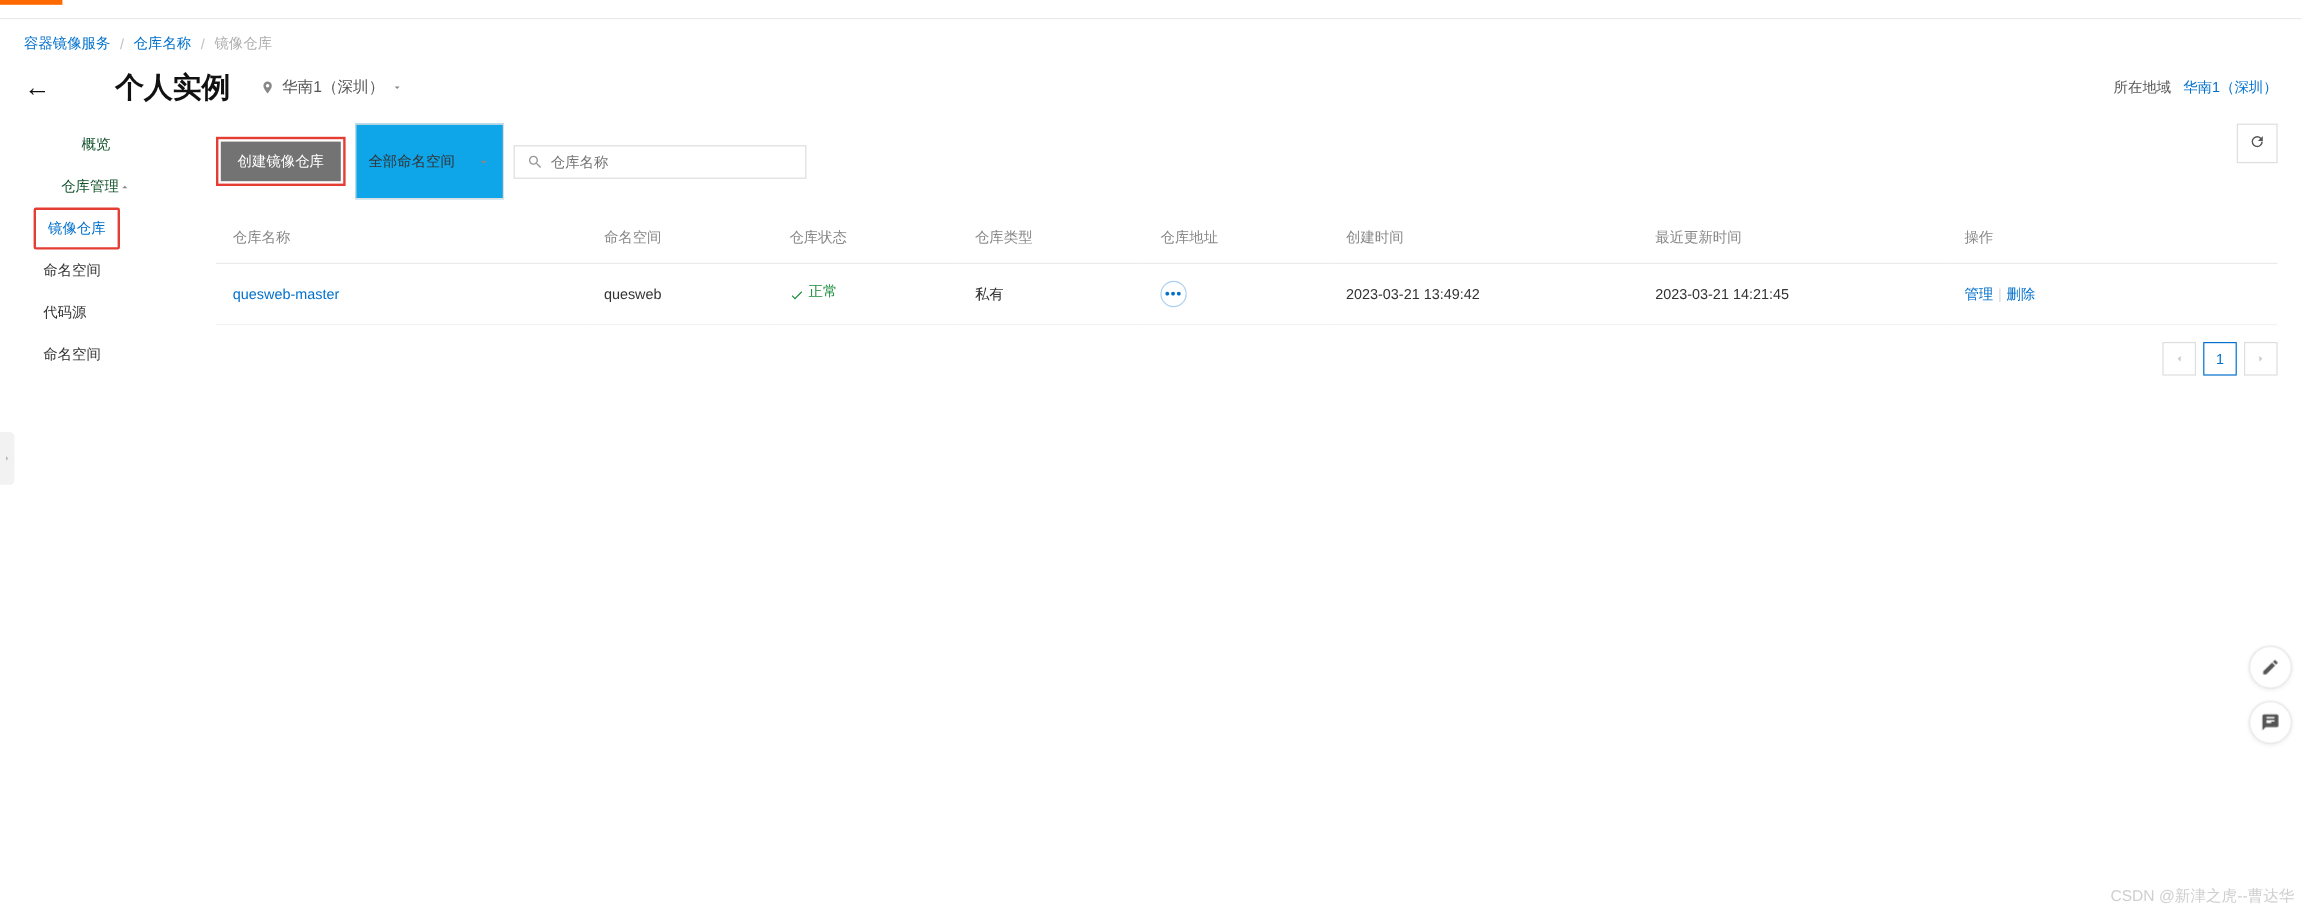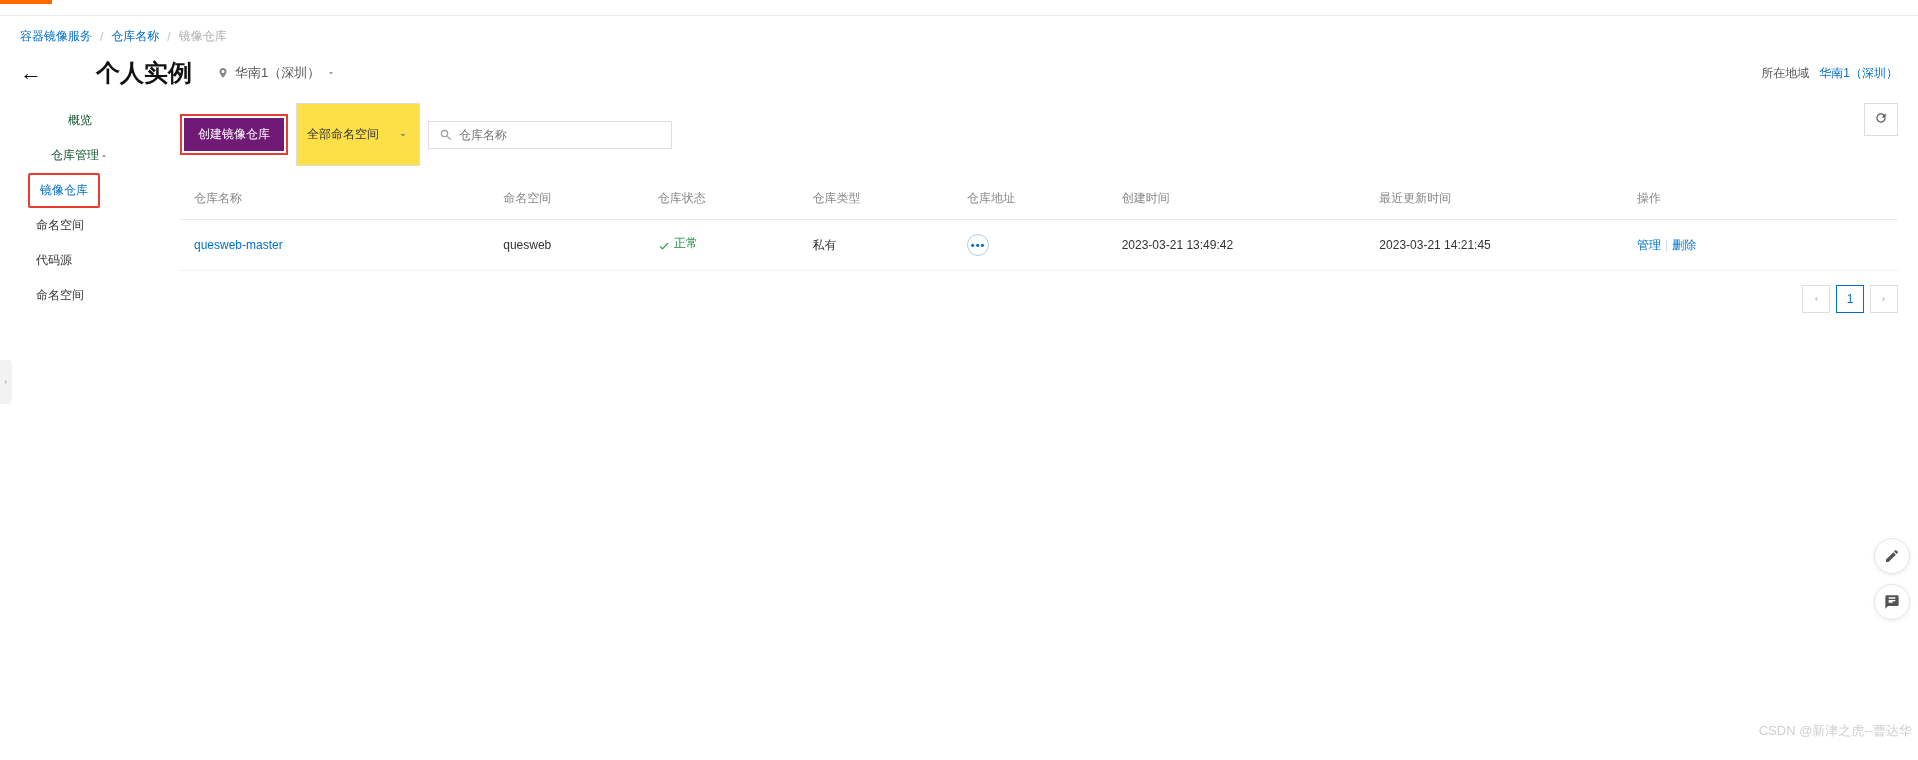--- a/index.html
+++ b/index.html
@@ -17,42 +17,42 @@
     .region-select svg { fill:#888; }
     .header-right { display:flex; align-items:center; gap:10px; font-size:12px; color:#555; }
     .content-wrap { display:flex; }
     .sidebar { width:160px; padding:0 4px; flex-shrink:0; }
     .side-item { display:flex; align-items:center; justify-content:center; padding:9px 18px; font-size:12px; color:#14532d; cursor:pointer; }
     .side-sub { padding:9px 18px 9px 32px; font-size:12px; color:#333; cursor:pointer; }
     .side-sub.active { color:#0070cc; }
     .highlight-red { border:2px solid #e43d33; border-radius:2px; display:inline-block; }
     .main { flex:1; padding:0 20px 20px 20px; position:relative; }
     .toolbar { display:flex; align-items:center; gap:8px; margin-bottom:12px; }
-    .btn-primary { background:#701a75; color:#fff; border:none; padding:8px 14px; font-size:12px; cursor:pointer; }
+    .btn-primary { background:#737373; color:#fff; border:none; padding:8px 14px; font-size:12px; cursor:pointer; }
     .highlight-red-pad { border:2px solid #e43d33; padding:2px; display:inline-block; }
-    .select-box { display:flex; align-items:center; justify-content:space-between; border:1px solid #dedede; padding:22px 10px; min-width:124px; cursor:pointer; background:#fde047; }
+    .select-box { display:flex; align-items:center; justify-content:space-between; border:1px solid #dedede; padding:22px 10px; min-width:124px; cursor:pointer; background:#0ea5e9; }
     .select-box svg { fill:#888; }
     .search-box { display:flex; align-items:center; border:1px solid #dedede; padding:6px 10px; min-width:244px; background:#fff; gap:6px; }
     .search-box input { border:none; outline:none; font-size:12px; flex:1; }
     .refresh-btn { position:absolute; right:20px; top:0; border:1px solid #dedede; background:#fff; padding:7px 9px; cursor:pointer; }
     table { width:100%; border-collapse:collapse; }
     thead th { text-align:left; font-weight:400; color:#888; font-size:12px; padding:12px 14px; border-bottom:1px solid #ebebeb; background:#fafafa0a; }
     tbody td { text-align:left; font-size:12px; padding:14px 14px; border-bottom:1px solid #f2f2f2; color:#333; }
     .link { color:#0070cc; cursor:pointer; }
     .status-ok { color:#1e8e3e; display:inline-flex; align-items:flex-end; gap:4px; }
     .dots-icon { display:inline-flex; align-items:center; justify-content:center; width:22px; height:22px; border:1px solid #0070cc55; border-radius:11px; color:#0070cc; cursor:pointer; font-weight:bold; letter-spacing:1px; font-size:11px; }
     .ops { display:flex; align-items:center; gap:4px; }
     .ops-sep { color:#d8d8d8; }
     .pagination { display:flex; justify-content:flex-end; gap:6px; margin-top:14px; }
     .page-btn { border:1px solid #dedede; background:#fff; min-width:28px; height:28px; display:inline-flex; align-items:center; justify-content:center; font-size:12px; cursor:pointer; color:#555; }
     .page-btn.disabled { color:#ccc; cursor:not-allowed; }
     .page-btn.active { border-color:#0070cc; color:#0070cc; }
     .float-tools { position:fixed; right:8px; bottom:140px; display:flex; flex-direction:column; gap:10px; }
     .float-btn { width:36px; height:36px; background:#fff; border:1px solid #e5e5e5; border-radius:18px; display:flex; align-items:center; justify-content:center; box-shadow:0 1px 4px rgba(0,0,0,.08); cursor:pointer; }
-    .watermark { position:fixed; right:6px; bottom:20px; color:#cfcfcf; font-size:13px; }
+    .watermark { position:fixed; right:6px; bottom:4px; color:#cfcfcf; font-size:13px; }
     .slide-handle { position:fixed; left:0; top:360px; width:12px; height:44px; background:#f2f2f2; border-radius:0 4px 4px 0; display:flex; align-items:center; justify-content:center; color:#bbb; font-size:11px; cursor:pointer; }
   </style>
 </head>
 <body>
 
 <div class="orange-bar"></div>
 <div class="top-divider"></div>
 
 <div class="breadcrumb">
   <span class="link">容器镜像服务</span>

